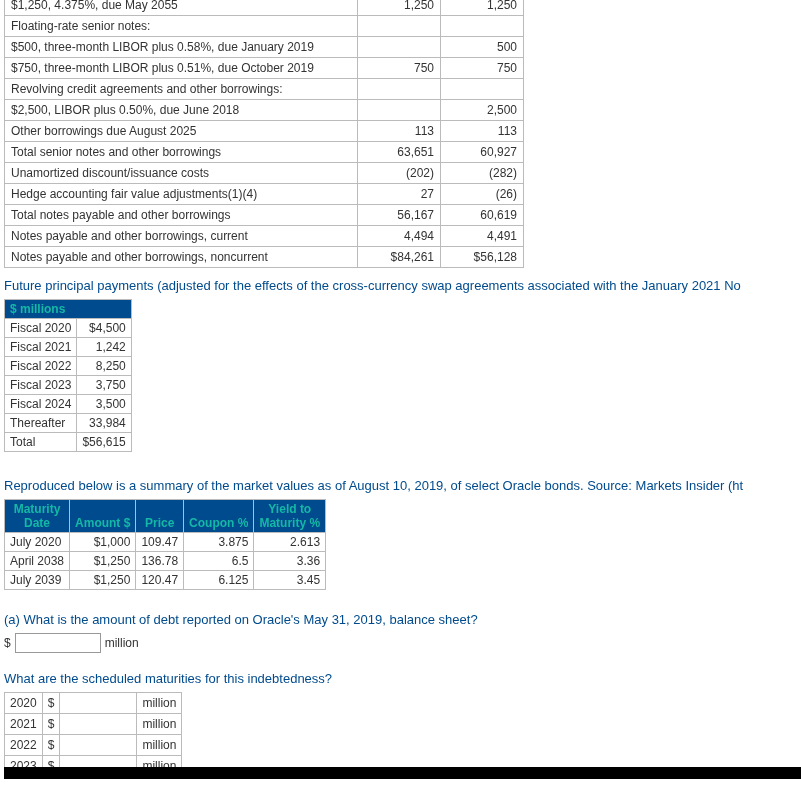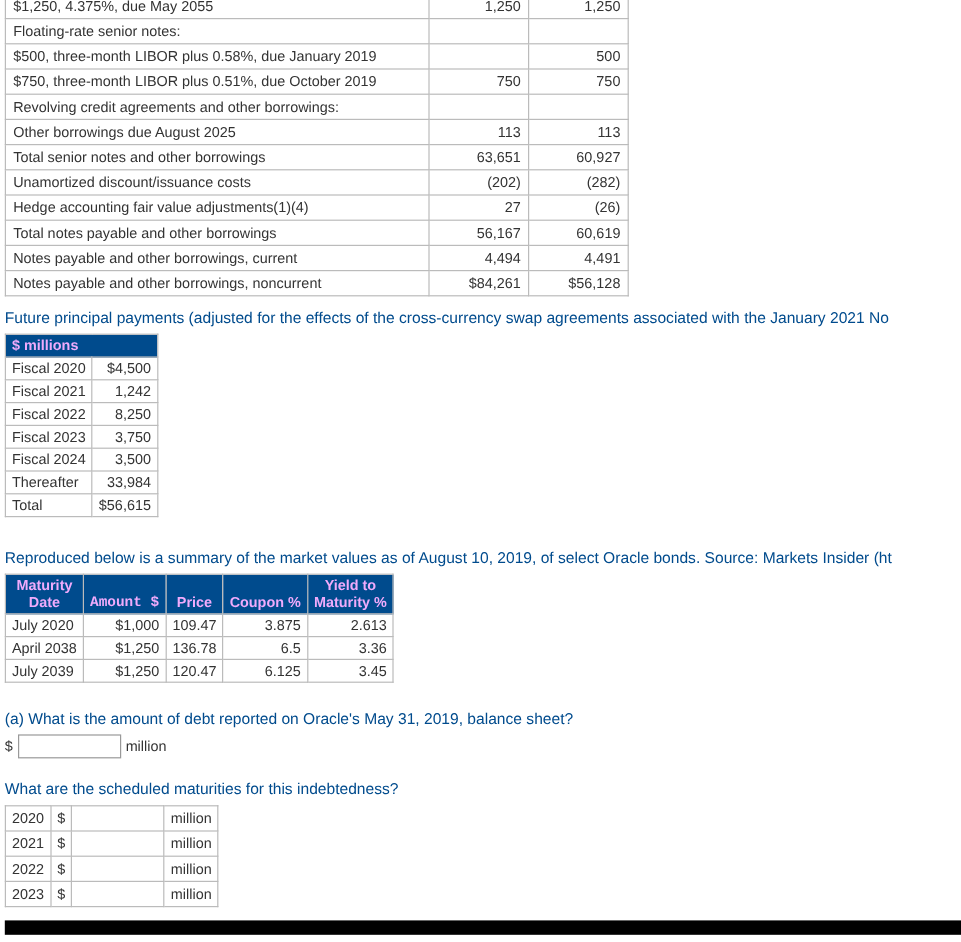--- a/index.html
+++ b/index.html
@@ -30,21 +30,21 @@
   .col-num {
     min-width: 70px;
   }
   .para {
     color: #004b8d;
     margin: 10px 0 6px 0;
     font-size: 13px;
   }
   .hdr {
     background: #004b8d;
-    color: #f0abfc;
+    color: #14b8a6;
     font-weight: bold;
     text-align: center;
   }
   .hdr-left {
     text-align: left;
   }
   .small-table td, .small-table th {
     padding: 2px 5px;
   }
   input[type=text] {
@@ -95,20 +95,25 @@
         </tr>
         <tr>
           <td class="wide-label">$750, three-month LIBOR plus 0.51%, due October 2019</td>
           <td class="num col-num">750</td>
           <td class="num col-num">750</td>
         </tr>
         <tr>
           <td class="wide-label">Revolving credit agreements and other borrowings:</td>
           <td class="num col-num"></td>
           <td class="num col-num"></td>
+        </tr>
+        <tr>
+          <td class="wide-label">$2,500, LIBOR plus 0.50%, due June 2018</td>
+          <td class="num col-num"></td>
+          <td class="num col-num">2,500</td>
         </tr>
         <tr>
           <td class="wide-label">Other borrowings due August 2025</td>
           <td class="num col-num">113</td>
           <td class="num col-num">113</td>
         </tr>
         <tr>
           <td class="wide-label">Total senior notes and other borrowings</td>
           <td class="num col-num">63,651</td>
           <td class="num col-num">60,927</td>
@@ -182,21 +187,21 @@
 </table>
 
 <div class="para" style="margin-top:26px;">Reproduced below is a summary of the market values as of August 10, 2019, of select Oracle bonds. Source: Markets Insider (ht</div>
 
 <table class="small-table">
   <thead>
     <tr>
       <th class="hdr">
         <span>Maturity</span><br><span>Date</span>
       </th>
-      <th class="hdr" style="vertical-align:bottom;font-family:Liberation Mono, monospace;"><span>Amount $</span></th>
+      <th class="hdr" style="vertical-align:bottom;"><span>Amount $</span></th>
       <th class="hdr" style="vertical-align:bottom;"><span>Price</span></th>
       <th class="hdr" style="vertical-align:bottom;margin-left:23px;"><span>Coupon %</span></th>
       <th class="hdr">
         <span>Yield to</span><br><span>Maturity %</span>
       </th>
     </tr>
   </thead>
   <tbody id="bond-rows">
         <tr>
           <td class="">July 2020</td>

